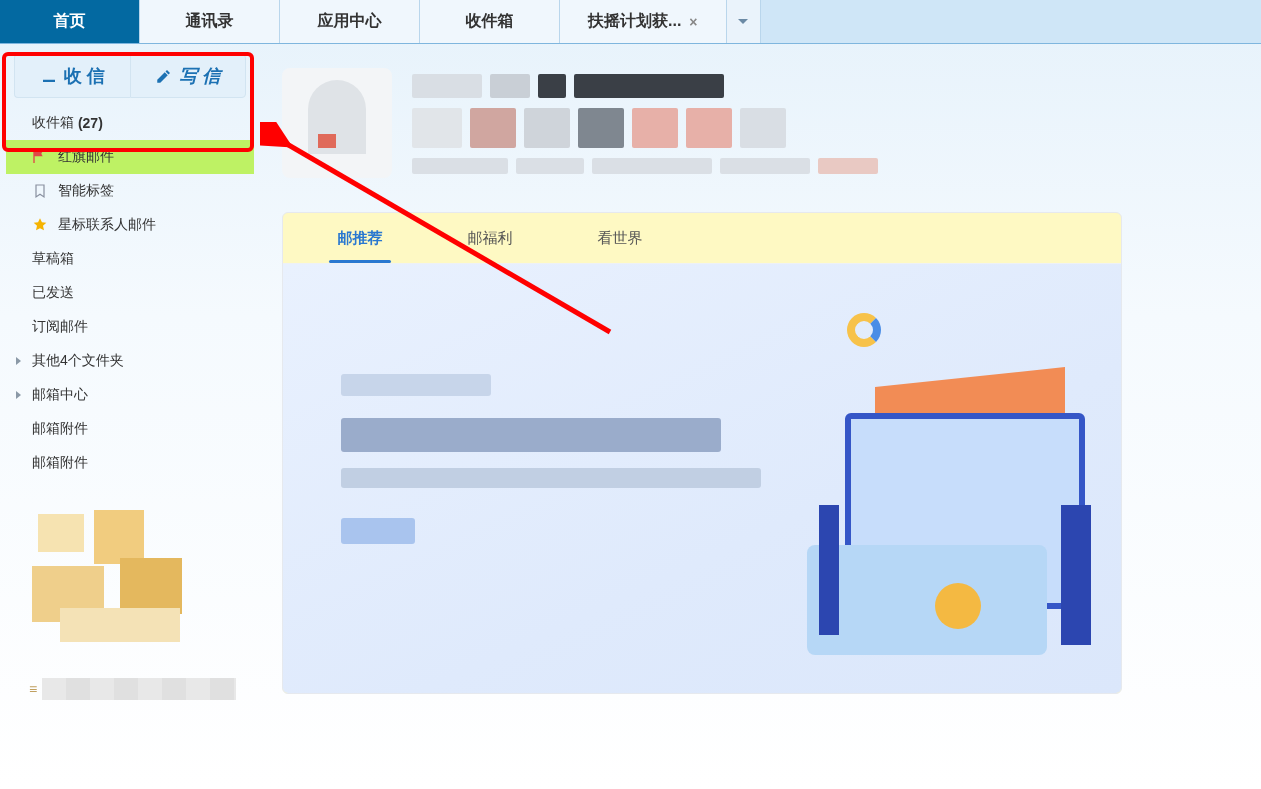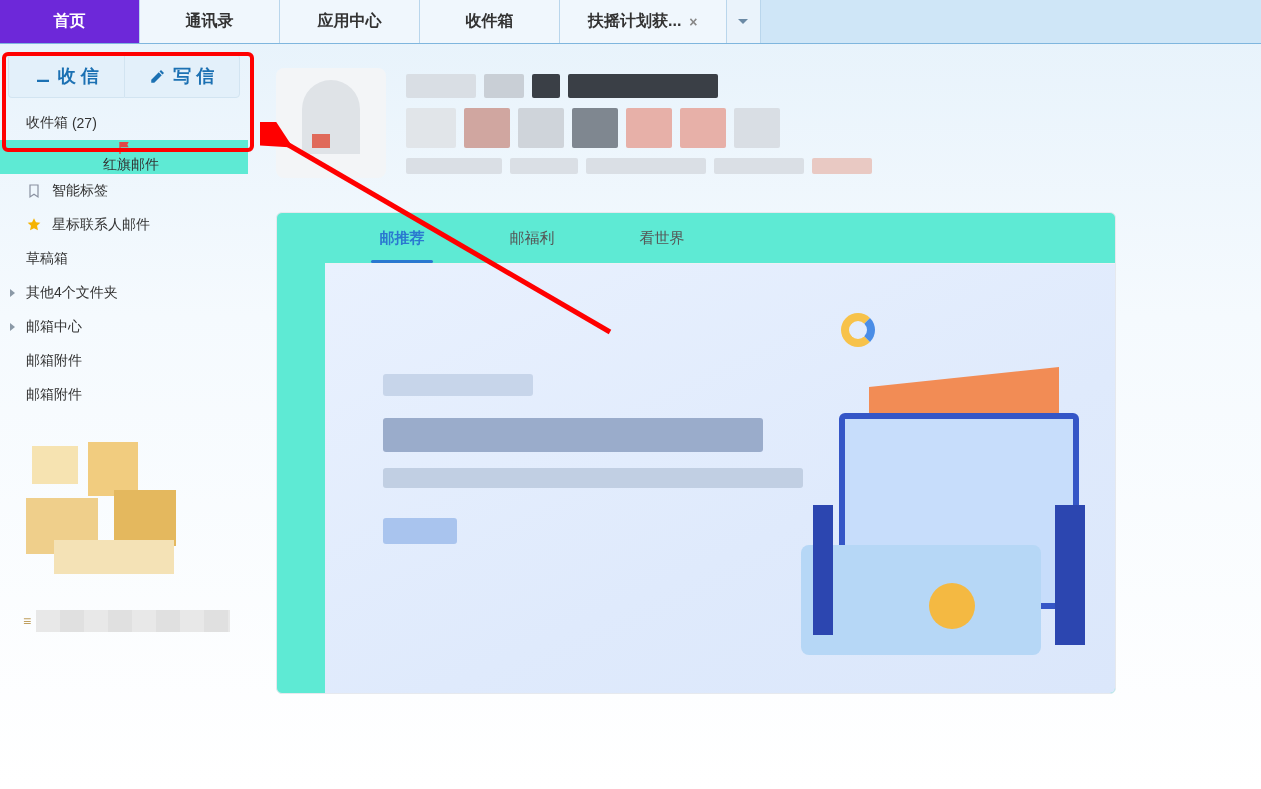--- a/index.html
+++ b/index.html
@@ -29,40 +29,41 @@
     min-width: 140px;
     color: #333;
     font-size: 16px;
     border-right: 1px solid #b9d6ec;
     background: #f0f7fd;
     cursor: pointer;
     position: relative;
     font-weight: bold;
   }
   .tab.active {
-    background: #6d28d9;
+    background: #0369a1;
     color: #fff;
     font-weight: bold;
   }
   .tab .close {
     margin-left: 8px;
     color: #888;
     font-size: 14px;
   }
   .tab.more {
     min-width: 34px;
     padding: 0;
     background: #eaf3fb;
   }
   .tab.more svg { width: 12px; height: 12px; fill: #6b8aa5; }
 
   
   .body {
     display: flex;
     height: calc(789px - 44px);
+    margin-left: 6px;
   }
 
   
   .sidebar {
     width: 248px;
     flex-shrink: 0;
     background: transparent;
     padding-top: 6px;
     display: flex;
     flex-direction: column;
@@ -79,41 +80,41 @@
     align-items: center;
     justify-content: center;
     font-size: 18px;
     font-weight: bold;
     color: #1c71b3;
     background: #e3f0fa;
     border: 1px solid #d2e4f1;
     cursor: pointer;
   }
   .compose-btn:first-child { border-right: none; border-radius: 4px 0 0 4px; }
-  .compose-btn:last-child  { border-radius: 0 4px 4px 0; }
+  .compose-btn:last-child  { border-radius: 0 4px 4px 0; font-style: italic; }
   .compose-btn svg {
     width: 18px; height: 18px; margin-right: 6px; fill: #1c71b3;
   }
 
   .nav {
     list-style: none;
     padding: 0; margin: 0;
   }
   .nav li {
     display: flex;
     align-items: center;
     height: 34px;
     padding: 0 12px 0 26px;
     color: #333;
     cursor: pointer;
     position: relative;
   }
   .nav li.inbox { font-weight: normal; padding-left: 26px; }
-  .nav li.inbox .count { font-weight: normal; }
-  .nav li.selected { background: #5eead4; flex-direction: column; }
+  .nav li.inbox .count { font-weight: bold; }
+  .nav li.selected { background: #bef264; }
   .nav li .chev {
     position: absolute;
     left: 8px;
     top: 50%;
     transform: translateY(-50%);
     width: 10px; height: 10px;
     fill: #8b99a7;
   }
   .nav li .icon {
     width: 16px; height: 16px;
@@ -166,25 +167,24 @@
   }
   .avatar-blur .px { position:absolute; }
   .header-lines { flex:1; padding-top:6px; }
   .line-row { display:flex; gap:8px; margin-bottom:10px; flex-wrap:wrap; }
   .pxl { height:24px; border-radius:2px; }
 
   
   .card {
     margin-top: 28px;
     width: 840px;
-    background: #5eead4;
+    background: #fef9c3;
     border: 1px solid #e6e9ee;
     border-radius: 6px;
     overflow:hidden;
-    padding-left:48px;
   }
   .card-tabs {
     display:flex;
     height:50px;
     align-items:center;
     padding: 0 12px;
   }
   .ctab {
     width:130px;
     text-align:center;
@@ -306,20 +306,26 @@
         <span>智能标签</span>
       </li>
       <li>
         <svg class="icon icon-star" viewBox="0 0 24 24">
             <path d="M12 2l2.9 6 6.6.6-5 4.6 1.5 6.5L12 16.9 6 19.7l1.5-6.5-5-4.6 6.6-.6L12 2z"></path>
           </svg>
         <span>星标联系人邮件</span>
       </li>
       <li>
         <span>草稿箱</span>
+      </li>
+      <li>
+        <span>已发送</span>
+      </li>
+      <li>
+        <span>订阅邮件</span>
       </li>
       <li>
         <svg class="chev" viewBox="0 0 10 10">
             <path d="M2 1l5 4-5 4z"></path>
           </svg>
         <span>其他4个文件夹</span>
       </li>
       <li>
         <svg class="chev" viewBox="0 0 10 10">
             <path d="M2 1l5 4-5 4z"></path>

